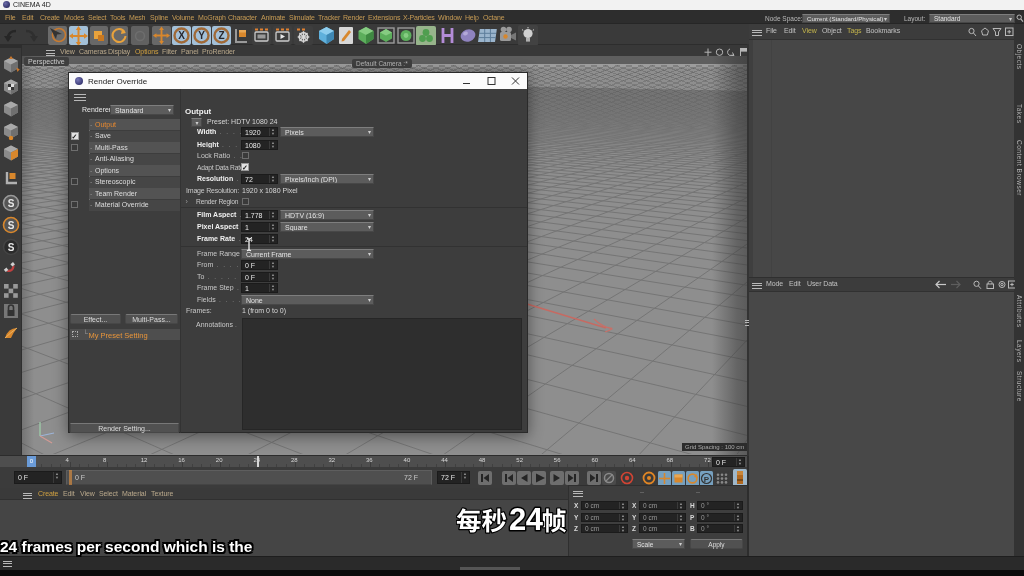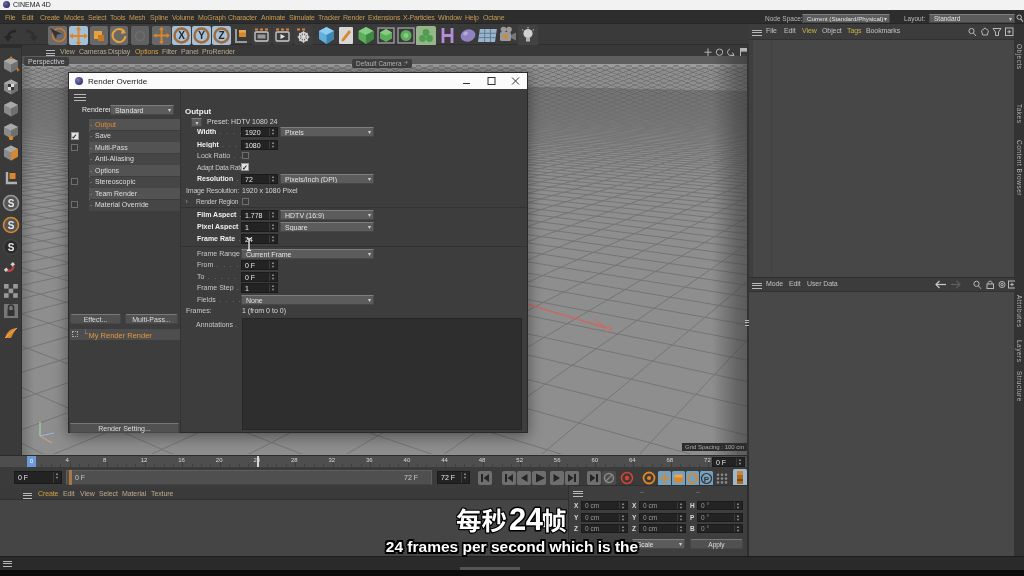--- a/index.html
+++ b/index.html
@@ -736,21 +736,21 @@
 <div class="abs" style="left:21px;top:128.0px;font-size:7px;color:#8f8f8f">-</div>
 <div class="abs" style="left:26px;top:128.0px;font-size:7px;color:#dedede">Material Override</div>
 <div class="cb" style="left:2px;top:128.0px"></div>
 
   <div class="btn" style="left:1px;top:241px;width:51px;height:9.5px;line-height:9px">Effect...</div>
   <div class="btn" style="left:56px;top:241px;width:53px;height:9.5px;line-height:9px">Multi-Pass...</div>
 
   <div class="abs" style="left:1px;top:255.5px;width:110px;height:11px;background:#4e4e4e"></div>
   <div class="abs" style="left:3px;top:258px;width:6px;height:6px;border:1px dotted #aaaaaa"></div>
   <div class="abs" style="left:14px;top:257px;font-size:7px;color:#999">└</div>
-  <div class="abs" style="left:19.5px;top:257.5px;font-size:7.5px;color:#e8953a">My Render Render</div>
+  <div class="abs" style="left:19.5px;top:257.5px;font-size:7.5px;color:#e8953a">My Preset Setting</div>
 
   <div class="btn" style="left:1px;top:350px;width:109px;height:10px;line-height:10px;border-radius:0">Render Setting...</div>
 
   <div class="abs" style="left:111px;top:16px;width:1px;height:344px;background:#333333"></div>
 
   <div class="lblb" style="left:116px;top:33.5px;font-size:8px">Output</div>
   <div class="ddn" style="left:122px;top:44.5px;width:11px;height:9px;line-height:8px">
         <i style="right:2.5px">▾</i>
       </div>
   <div class="lbl" style="left:138px;top:45px;color:#d6d6d6">Preset: HDTV 1080 24</div>
@@ -1132,13 +1132,13 @@
 <div class="abs" style="left:460px;top:567px;width:60px;height:3px;background:#555"></div>
 
 <svg class="abs" style="left:456px;top:502px" width="120" height="38" viewBox="0 0 120 38">
 <g fill="#ffffff" stroke="#000000" stroke-width="95" stroke-linejoin="round" paint-order="stroke" transform="translate(0,28.2) scale(0.0255,-0.0255)">
 <path d="M708 470 705 360H585L619 394C593 418 549 447 505 470ZM35 364V257H174C162 178 149 103 137 44H200L679 43C675 30 671 20 667 15C657 1 648 -1 631 -1C610 -2 571 -1 526 3C541 -23 553 -63 554 -89C606 -92 656 -92 689 -87C723 -82 750 -72 772 -39C783 -24 792 1 799 43H923V148H811L818 257H967V364H823L828 522C828 537 829 575 829 575H235C253 599 270 625 287 652H929V759H349L379 821L259 856C208 732 120 604 28 527C58 511 111 477 136 457C160 482 185 510 210 542C204 485 197 425 189 364ZM390 430C429 412 472 385 506 360H308L321 470H431ZM693 148H576L609 182C583 207 538 236 494 261H701ZM377 223C417 203 462 175 497 148H278L294 261H416Z"></path>
 <path transform="translate(1000,0)" d="M476 678C464 574 441 460 410 388C437 377 487 355 510 340C542 419 571 543 586 658ZM765 666C805 579 846 463 859 387L970 427C953 502 913 614 868 701ZM826 357C754 155 600 65 356 24C381 -4 408 -50 419 -85C689 -24 856 86 939 325ZM622 849V229H736V849ZM363 841C280 806 154 776 40 759C53 733 68 692 72 666C108 670 146 676 184 682V568H33V457H168C132 360 76 252 20 187C39 157 65 107 76 73C115 123 152 193 184 269V-89H301V311C324 273 347 233 359 206L428 300C410 324 328 416 301 441V457H424V568H301V705C347 716 391 729 430 743Z"></path>
 <path transform="translate(3340,0)" d="M703 44C774 6 867 -51 912 -90L976 -5C929 33 833 86 764 119ZM640 448V258C640 168 608 65 379 6C403 -18 434 -61 448 -88C692 -8 752 125 752 257V448ZM474 602V121H577V499H811V125H918V602H747V668H956V776H747V847H631V602ZM65 665V118H152V560H197V-90H296V560H343V240C343 232 341 230 335 230C328 230 315 230 298 230C312 202 324 156 326 126C361 126 384 129 405 148C427 166 431 199 431 236V665H296V849H197V665Z"></path>
 </g>
 <text x="53" y="28.2" font-family="Liberation Sans" font-size="31" font-weight="bold" letter-spacing="-0.5" fill="#ffffff" stroke="#000000" stroke-width="3" stroke-linejoin="round" paint-order="stroke" text-anchor="start">24</text>
 </svg>
-<div class="abs" style="left:0;top:537.5px;width:1024px;text-align:center;font-size:15.5px;font-weight:bold;color:#ffffff;text-shadow:-1.6px -1.6px 0 #000,1.6px -1.6px 0 #000,-1.6px 1.6px 0 #000,1.6px 1.6px 0 #000,0 -1.8px 0 #000,0 1.8px 0 #000,-1.8px 0 0 #000,1.8px 0 0 #000">24 frames per second which is the</div>
+<div class="abs" style="left:0;top:537.5px;width:1024px;text-align:left;font-size:15.5px;font-weight:bold;color:#ffffff;text-shadow:-1.6px -1.6px 0 #000,1.6px -1.6px 0 #000,-1.6px 1.6px 0 #000,1.6px 1.6px 0 #000,0 -1.8px 0 #000,0 1.8px 0 #000,-1.8px 0 0 #000,1.8px 0 0 #000">24 frames per second which is the</div>
 </div>
 </body></html>

